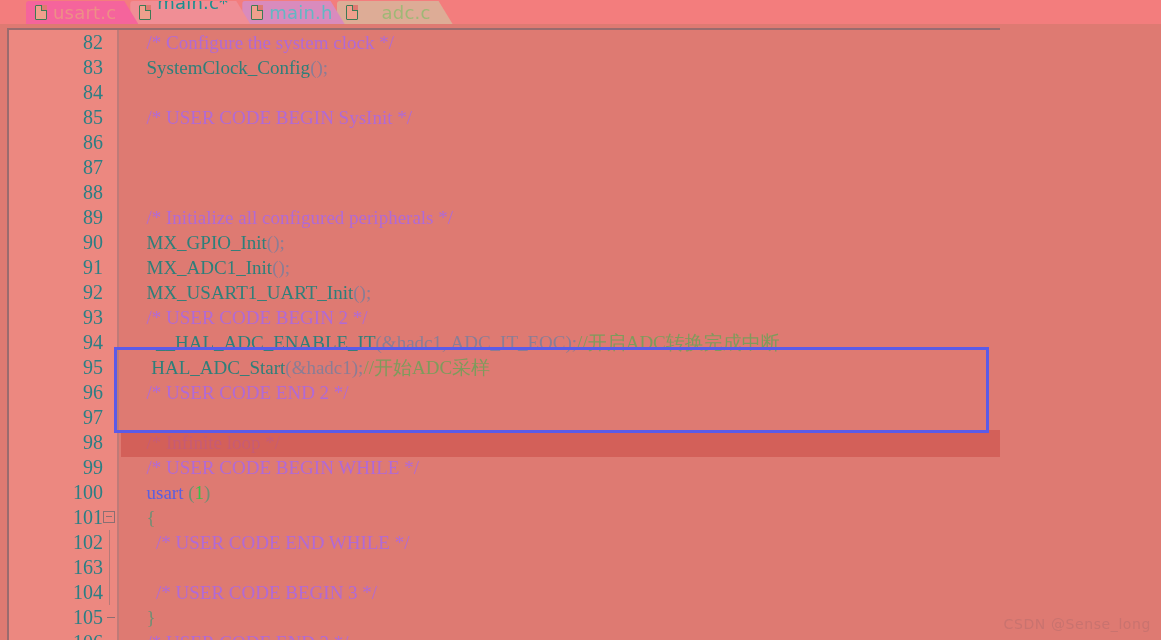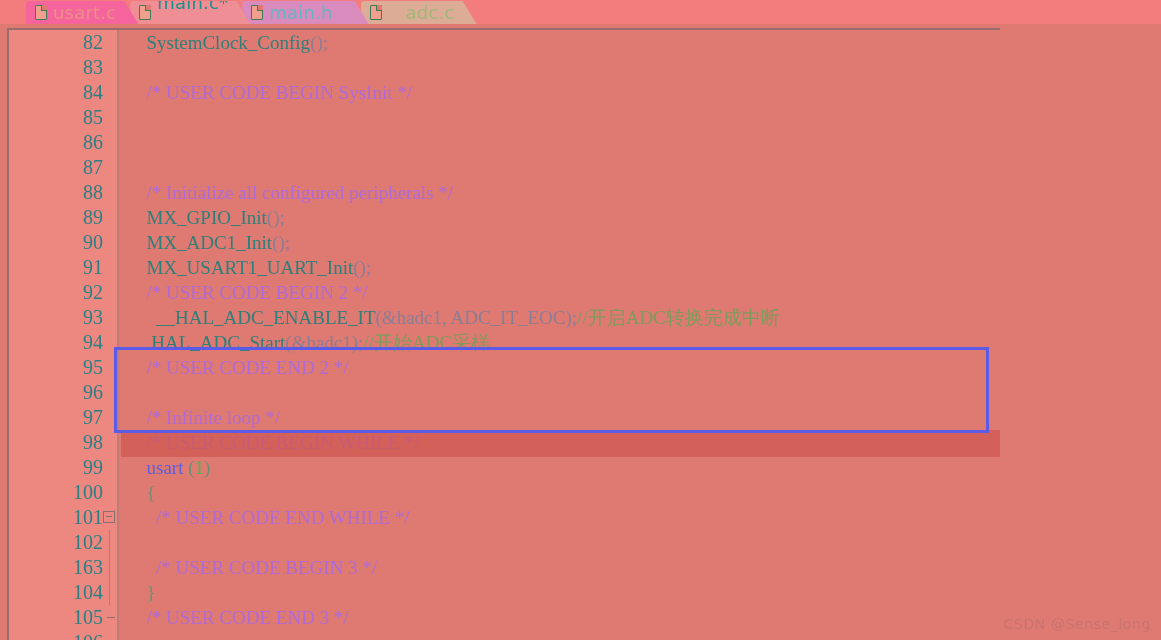--- a/index.html
+++ b/index.html
@@ -44,21 +44,21 @@
     border-top-right-radius: 10px;
     transform: skewX(0deg);
     cursor: pointer;
   }
   .tab .tlabel { margin-left: 6px; letter-spacing: .2px; }
 
   .tab.k-usart { background: #f5649c; color: #ee8f86; z-index: 4; padding-right: 22px;
      clip-path: polygon(0 0, calc(100% - 14px) 0, 100% 100%, 0 100%); }
   .tab.k-main-c { background: #f08e95; color: #1a8f8f; z-index: 3; padding-right: 22px;
      clip-path: polygon(0 0, calc(100% - 14px) 0, 100% 100%, 0 100%); }
-  .tab.k-main-h { background: #d98bbd; color: #63b7c4; z-index: 2; padding-right: 36px;
+  .tab.k-main-h { background: #d98bbd; color: #63b7c4; z-index: 2; padding-right: 12px;
      clip-path: polygon(0 0, calc(100% - 14px) 0, 100% 100%, 0 100%); }
   .tab.k-adc   { background: #ddac96; color: #9fb876; z-index: 1; padding-right: 22px;
      clip-path: polygon(0 0, calc(100% - 14px) 0, 100% 100%, 0 100%); }
 
   .tab.active .tlabel {
     border-bottom: 3px solid #0b8f8f;
     padding-bottom: 18px;
   }
 
   .file-icon {
@@ -307,20 +307,21 @@
         </div>
         <div class="gutrow">
           <span class="lineno">105</span>
           <span class="fold-end"></span>
         </div>
         <div class="gutrow">
           <span class="lineno">106</span>
         </div>
       </div>
     <div id="codepane">
+        <div class="row"><div class="code"><span class="t-code">  </span><span class="t-cmt">/* Configure the system clock */</span></div></div>
         <div class="row"><div class="code"><span class="t-code">  </span><span class="t-code">SystemClock_Config</span><span class="t-punc">();</span></div></div>
         <div class="row"><div class="code"></div></div>
         <div class="row"><div class="code"><span class="t-code">  </span><span class="t-cmt">/* USER CODE BEGIN SysInit */</span></div></div>
         <div class="row"><div class="code"></div></div>
         <div class="row"><div class="code"><span class="t-code">  </span></div></div>
         <div class="row"><div class="code"></div></div>
         <div class="row"><div class="code"><span class="t-code">  </span><span class="t-cmt">/* Initialize all configured peripherals */</span></div></div>
         <div class="row"><div class="code"><span class="t-code">  </span><span class="t-code">MX_GPIO_Init</span><span class="t-punc">();</span></div></div>
         <div class="row"><div class="code"><span class="t-code">  </span><span class="t-code">MX_ADC1_Init</span><span class="t-punc">();</span></div></div>
         <div class="row"><div class="code"><span class="t-code">  </span><span class="t-code">MX_USART1_UART_Init</span><span class="t-punc">();</span></div></div>

